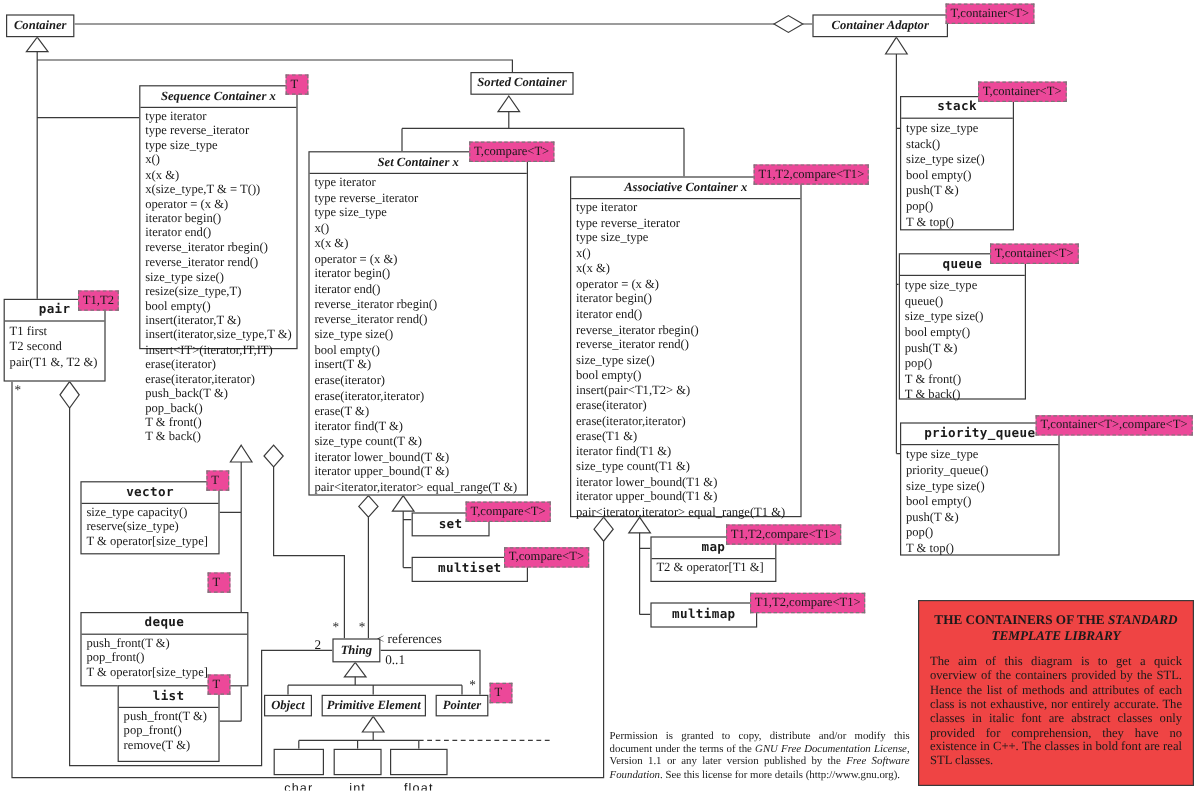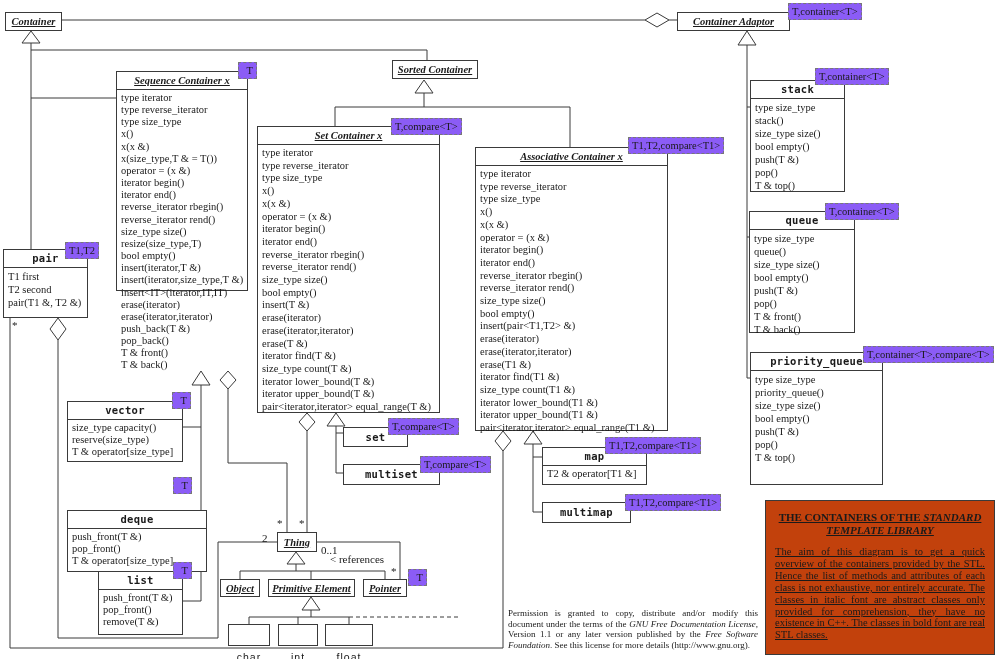--- a/index.html
+++ b/index.html
@@ -2,33 +2,33 @@
 <html><head>
 <meta charset="utf-8">
 <style>
   html,body{margin:0;padding:0;background:#fff;}
   .canvas{position:relative;width:1000px;height:659px;background:#fff;overflow:hidden;
           font-family:"Liberation Serif",serif;color:#1a1a1a;}
   svg.wires{position:absolute;left:0;top:0;z-index:1;}
   .cls{position:absolute;background:#fff;border:1px solid #3a3a3a;z-index:2;box-sizing:border-box;}
   .ttl{height:17px;line-height:17px;text-align:center;border-bottom:1px solid #3a3a3a;
        font-size:10.5px;white-space:nowrap;overflow:visible;}
-  .abst .ttl{font-family:"Liberation Serif",serif;font-style:italic;font-weight:bold;text-decoration:underline;}
+  .abst .ttl{font-family:"Liberation Serif",serif;font-style:italic;font-weight:bold;}
   .conc .ttl{font-family:"DejaVu Sans Mono",monospace;font-weight:bold;font-size:10.5px;letter-spacing:.3px;}
   .plainmono .ttl{font-family:Liberation Sans, sans-serif;font-weight:normal;letter-spacing:1px;margin-top:22px;}
   .nameonly .ttl{border-bottom:none;height:100%;display:flex;align-items:center;justify-content:center;}
   .mems{padding:2px 3px 0 4px;font-size:10.5px;}
   .mems div{line-height:12.15px;white-space:nowrap;}
   .lh127 .mems div{line-height:12.7px;}
   .lh13 .mems div{line-height:13px;}
-  .tpl{position:absolute;background:#8b5cf6;border:1px dashed #777;z-index:3;box-sizing:border-box;
-       font-size:10.5px;text-align:right;padding:1px 3px;white-space:nowrap;line-height:13px;}
+  .tpl{position:absolute;background:#ec4899;border:1px dashed #777;z-index:3;box-sizing:border-box;
+       font-size:10.5px;text-align:left;padding:1px 3px;white-space:nowrap;line-height:13px;}
   .lbl{position:absolute;z-index:4;font-size:11px;line-height:11px;white-space:nowrap;}
   .note{position:absolute;left:765px;top:500px;width:230px;height:155px;border:1px solid #3a3a3a;
-        background:#c2410c;z-index:2;box-sizing:border-box;padding:10px 9px;text-decoration:underline;}
+        background:#ef4444;z-index:2;box-sizing:border-box;padding:10px 9px;}
   .note-title{font-size:11px;font-weight:bold;text-align:center;line-height:13px;margin-bottom:9px;}
   .note-title .it{font-style:italic;}
   .note-body{font-size:10.5px;line-height:11.9px;text-align:justify;}
   .copyright{position:absolute;left:505px;top:583px;width:250px;text-align:center;z-index:2;
              font-size:9px;font-style:italic;line-height:11px;}
   .permission{position:absolute;left:508px;top:608px;width:250px;z-index:2;font-size:9px;
               line-height:10.6px;text-align:justify;}
   .permission .it{font-style:italic;}
 </style>
 </head>
@@ -212,21 +212,21 @@
         <div>size_type size()</div>
         <div>bool empty()</div>
         <div>push(T &amp;)</div>
         <div>pop()</div>
         <div>T &amp; front()</div>
         <div>T &amp; back()</div>
       </div>
   </div>
   <div class="tpl" style="left:825px;top:203px;">T,container&lt;T&gt;</div>
 
-  <div class="cls conc lh13" style="left:750px;top:352px;width:133px;height:133px">
+  <div class="cls conc lh13" style="left:750px;top:352px;width:133px;height:111px">
     <div class="ttl">priority_queue</div>
     <div class="mems">
         <div>type size_type</div>
         <div>priority_queue()</div>
         <div>size_type size()</div>
         <div>bool empty()</div>
         <div>push(T &amp;)</div>
         <div>pop()</div>
         <div>T &amp; top()</div>
       </div>
@@ -309,21 +309,21 @@
   <div class="cls plainmono nameonly" style="left:325px;top:624px;width:48px;height:22px">
     <div class="ttl">float</div>
   </div>
 
   <div class="lbl" style="left:12px;top:320px;">*</div>
   <div class="lbl" style="left:277px;top:518px;">*</div>
   <div class="lbl" style="left:299px;top:518px;">*</div>
   <div class="lbl" style="left:262px;top:533px;">2</div>
   <div class="lbl" style="left:321px;top:545px;">0..1</div>
   <div class="lbl" style="left:391px;top:566px;">*</div>
-  <div class="lbl" style="left:330px;top:528px;margin-top:26px;">&lt; references</div>
+  <div class="lbl" style="left:314px;top:528px;">&lt; references</div>
 
   <div class="note">
     <div class="note-title"><span>THE CONTAINERS OF THE </span><span class="it">STANDARD TEMPLATE LIBRARY</span></div>
     <div class="note-body">The aim of this diagram is to get a quick overview of the containers provided by the STL. Hence the list of methods and attributes of each class is not exhaustive, nor entirely accurate. The classes in italic font are abstract classes only provided for comprehension, they have no existence in C++. The classes in bold font are real STL classes.</div>
   </div>
 
   <div class="permission"><span>Permission is granted to copy, distribute and/or modify this document under the terms of the </span><span class="it">GNU Free Documentation License</span><span>, Version 1.1 or any later version published by the </span><span class="it">Free Software Foundation</span><span>. See this license for more details (http://www.gnu.org).</span></div>
 
 </div>
 

